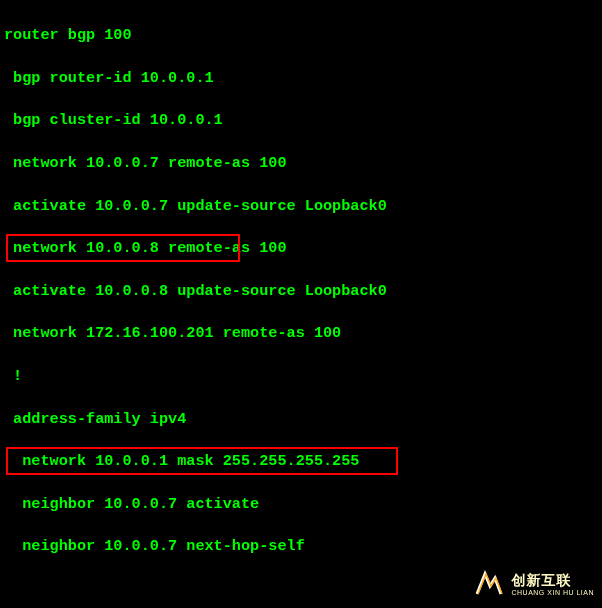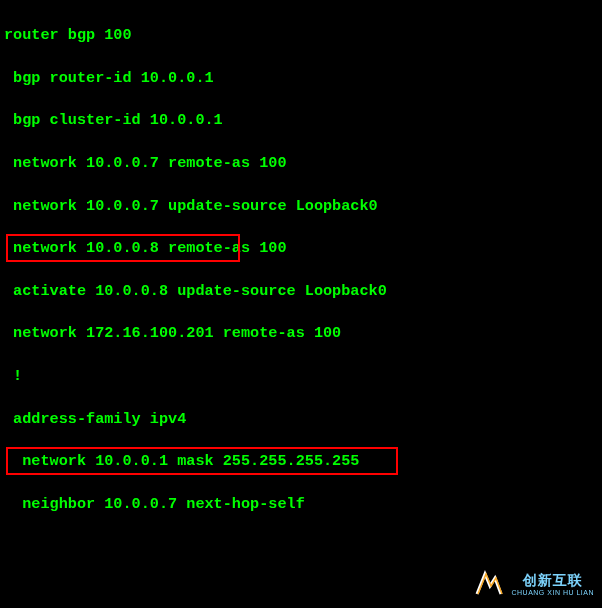--- a/index.html
+++ b/index.html
@@ -56,23 +56,22 @@
     width: 32px;
     height: 32px;
   }
   .wm-logo svg {
     width: 32px;
     height: 32px;
   }
   .wm-text {
     display: flex;
     flex-direction: column;
-    color: #7dd3fc;
+    color: #fef9c3;
     line-height: 1;
-    align-items: center;
   }
   .wm-cn {
     font-family: "Microsoft YaHei", sans-serif;
     font-size: 14px;
     font-weight: bold;
     letter-spacing: 1px;
   }
   .wm-en {
     font-family: Arial, sans-serif;
     font-size: 7px;
@@ -81,27 +80,28 @@
   }
 </style>
 </head>
 <body>
 
 <div class="terminal">
 <span class="line">router bgp 100</span>
 <span class="line"> bgp router-id 10.0.0.1</span>
 <span class="line"> bgp cluster-id 10.0.0.1</span>
 <span class="line"> network 10.0.0.7 remote-as 100</span>
-<span class="line"> network 10.0.0.7 update-source Loopback0</span>
+<span class="line"> activate 10.0.0.7 update-source Loopback0</span>
 <span class="line"> network 10.0.0.8 remote-as 100</span>
 <span class="line"> activate 10.0.0.8 update-source Loopback0</span>
 <span class="line"> network 172.16.100.201 remote-as 100</span>
 <span class="line"> !</span>
 <span class="line"> address-family ipv4</span>
 <span class="line">  network 10.0.0.1 mask 255.255.255.255</span>
+<span class="line">  neighbor 10.0.0.7 activate</span>
 <span class="line">  neighbor 10.0.0.7 next-hop-self</span>
 
 
 
 
 
 
 
 
 

